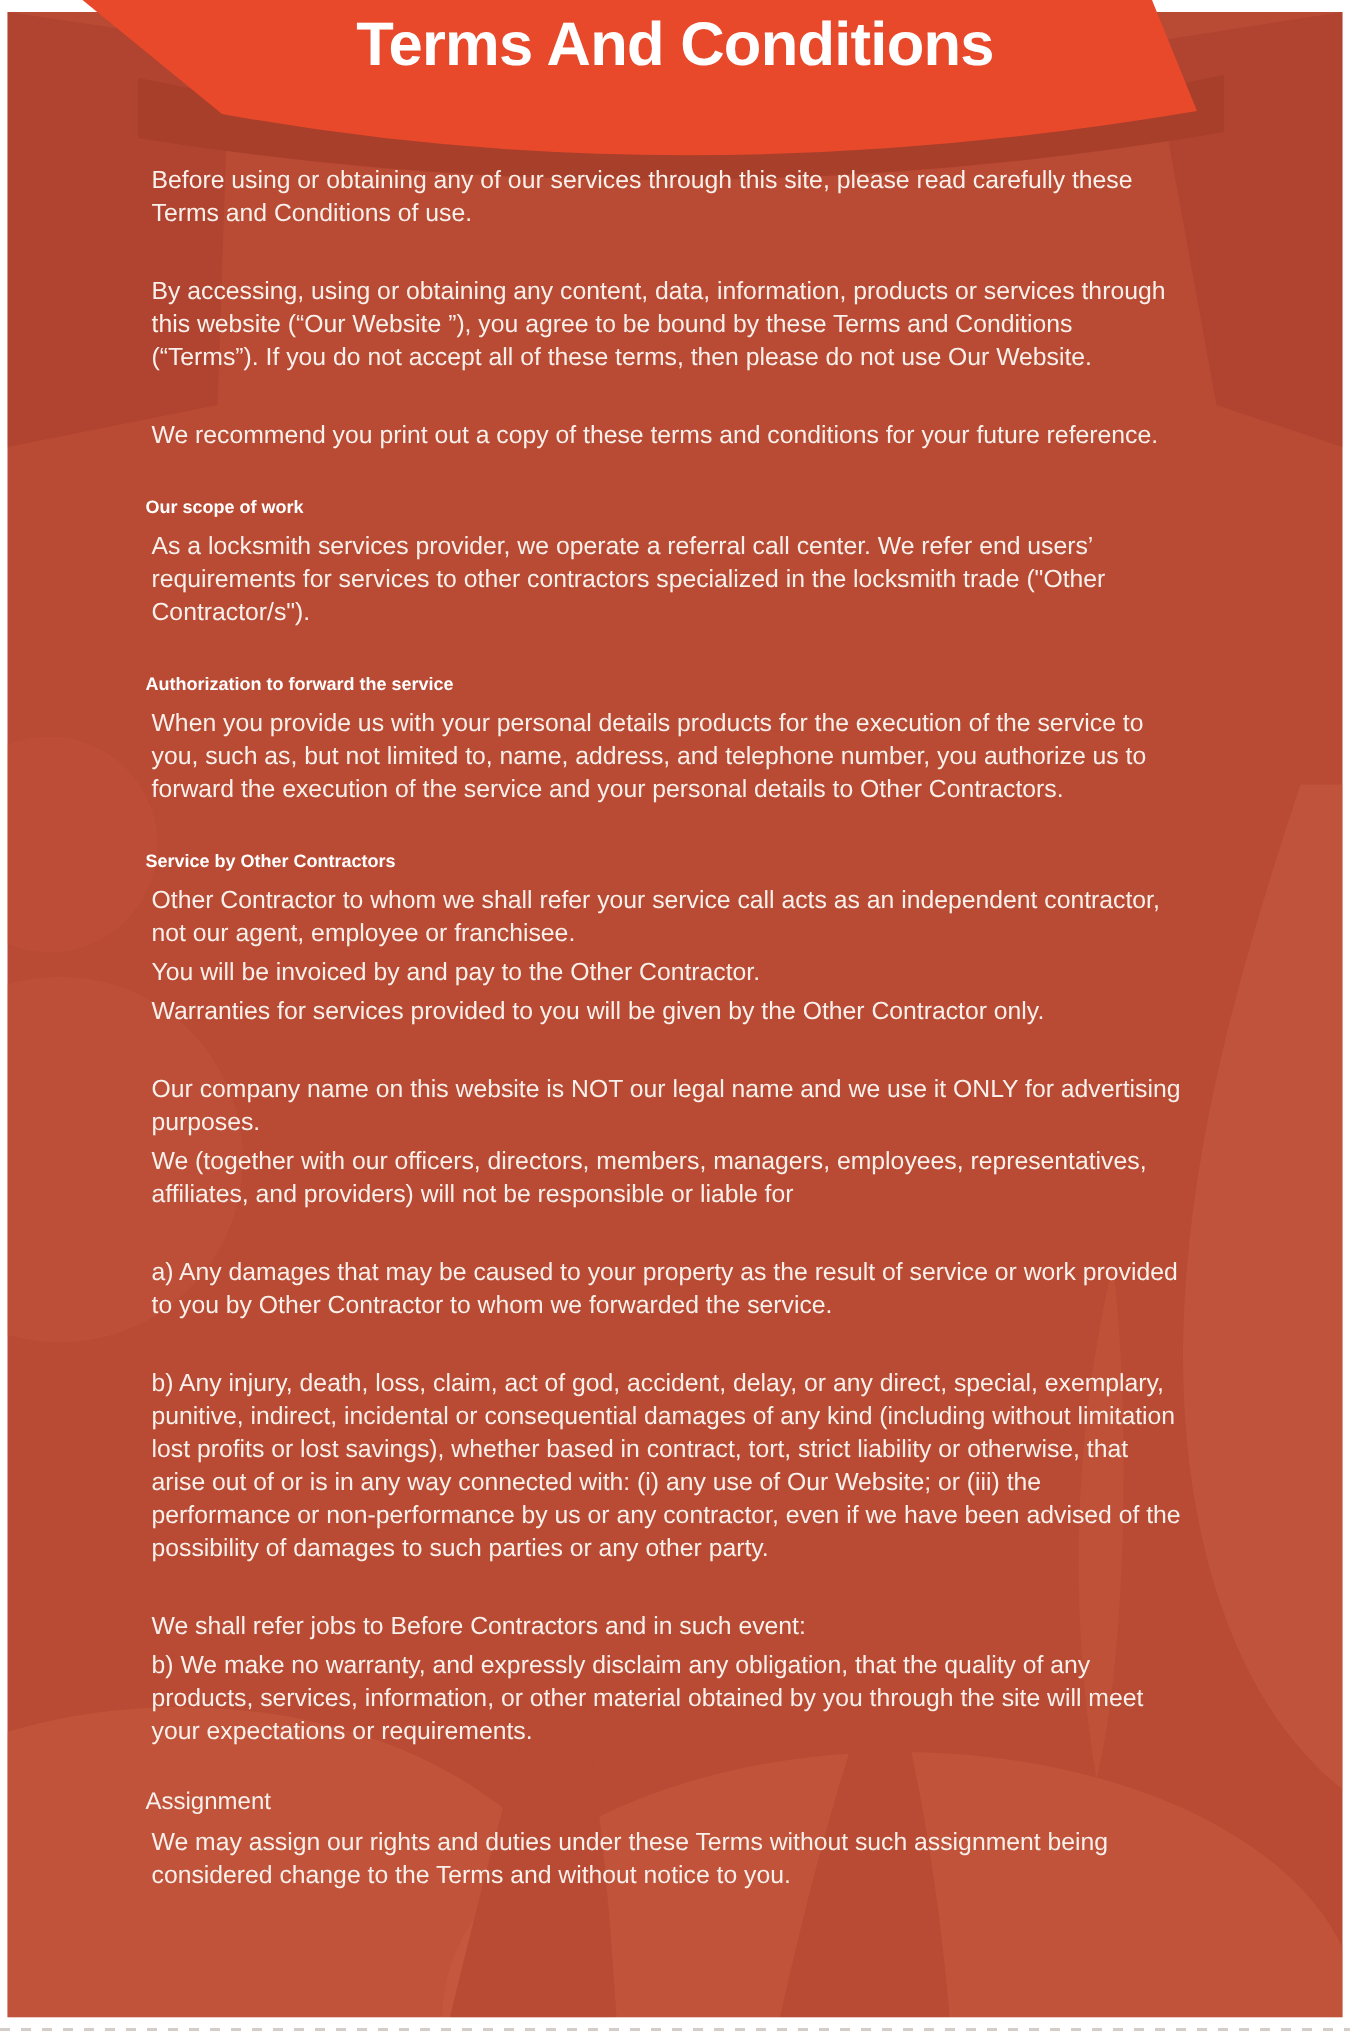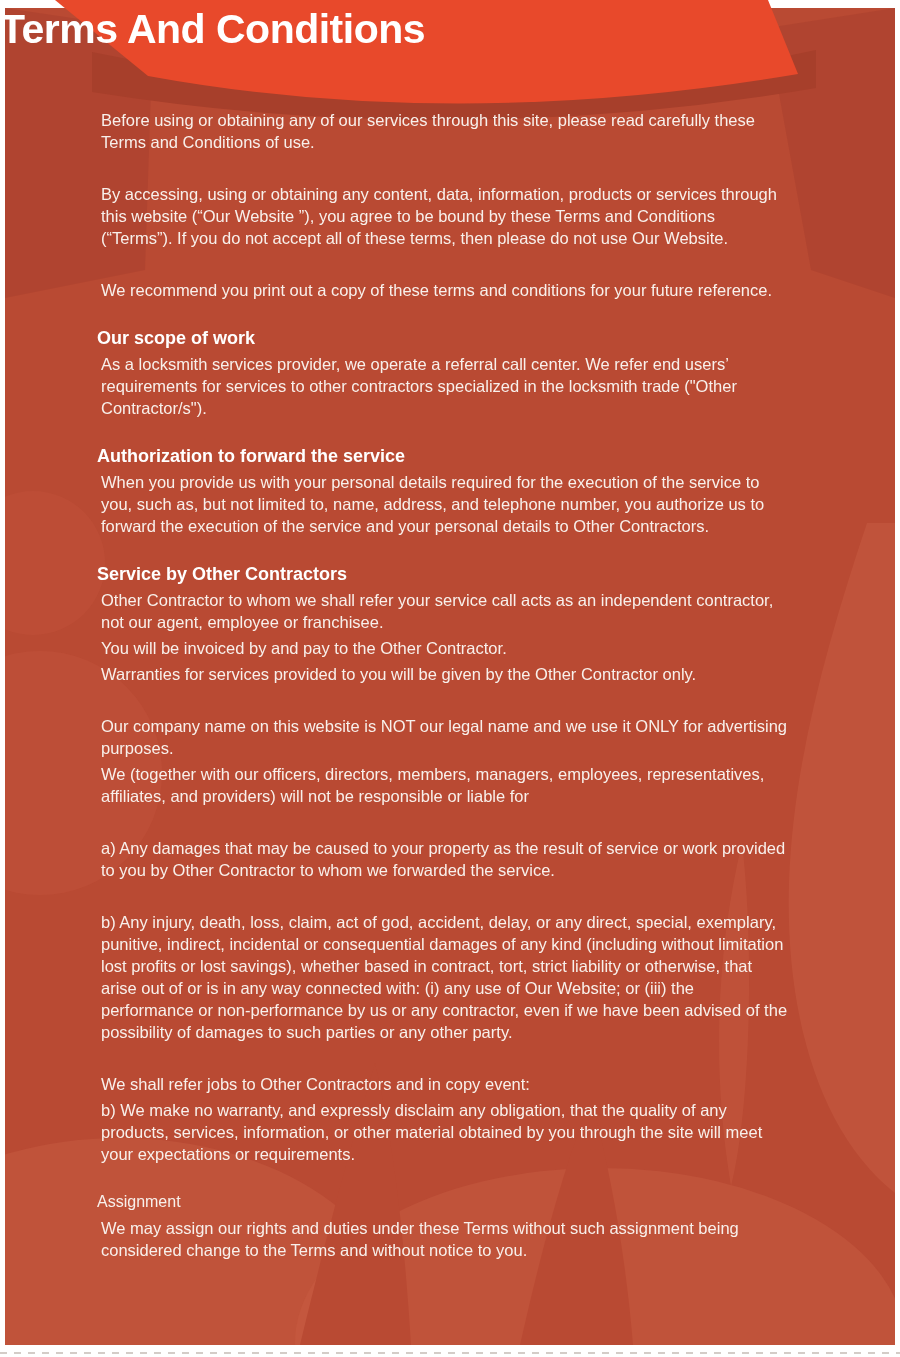--- a/index.html
+++ b/index.html
@@ -16,39 +16,40 @@
     left: 5px; right: 5px; top: 8px; bottom: 12px;
     background: #b94a33;
     overflow: hidden;
   }
   .bg-svg { position: absolute; left: 0; top: 0; width: 100%; height: 100%; display: block; }
 
   
   .ribbon-svg { position: absolute; left: 0; top: 0; width: 900px; height: 160px; pointer-events: none; }
   .title {
     position: absolute; left: 0; top: 6px; width: 900px;
+    text-align: center;
     color: #ffffff;
     font-size: 41px;
     font-weight: 700;
     letter-spacing: -0.5px;
     margin: 0;
   }
 
   .content {
     position: absolute;
     left: 97px; top: 105px;
     width: 697px;
     color: #f8f0eb;
     font-size: 16.5px;
     line-height: 22px;
   }
   .content .para { margin: 4px; }
   .content .heading {
     margin: 0;
-    font-size: 18px;
+    font-size: 12px;
     line-height: 22px;
     font-weight: 700;
     color: #ffffff;
   }
   .content .heading.regular {
     font-weight: 400;
     font-size: 16px;
     color: #f8f0eb;
   }
   .content .gap { height: 22px; }
@@ -102,35 +103,35 @@
       <p class="para">Before using or obtaining any of our services through this site, please read carefully these Terms and Conditions of use.</p>
       <div class="gap"></div>
       <p class="para">By accessing, using or obtaining any content, data, information, products or services through this website (“Our Website ”), you agree to be bound by these Terms and Conditions (“Terms”). If you do not accept all of these terms, then please do not use Our Website.</p>
       <div class="gap"></div>
       <p class="para">We recommend you print out a copy of these terms and conditions for your future reference.</p>
       <div class="gap"></div>
       <h2 class="heading">Our scope of work</h2>
       <p class="para">As a locksmith services provider, we operate a referral call center. We refer end users’ requirements for services to other contractors specialized in the locksmith trade ("Other Contractor/s").</p>
       <div class="gap"></div>
       <h2 class="heading">Authorization to forward the service</h2>
-      <p class="para">When you provide us with your personal details required for the execution of the service to you, such as, but not limited to, name, address, and telephone number, you authorize us to forward the execution of the service and your personal details to Other Contractors.</p>
+      <p class="para">When you provide us with your personal details products for the execution of the service to you, such as, but not limited to, name, address, and telephone number, you authorize us to forward the execution of the service and your personal details to Other Contractors.</p>
       <div class="gap"></div>
       <h2 class="heading">Service by Other Contractors</h2>
       <p class="para">Other Contractor to whom we shall refer your service call acts as an independent contractor, not our agent, employee or franchisee.</p>
       <p class="para">You will be invoiced by and pay to the Other Contractor.</p>
       <p class="para">Warranties for services provided to you will be given by the Other Contractor only.</p>
       <div class="gap"></div>
       <p class="para">Our company name on this website is NOT our legal name and we use it ONLY for advertising purposes.</p>
       <p class="para">We (together with our officers, directors, members, managers, employees, representatives, affiliates, and providers) will not be responsible or liable for</p>
       <div class="gap"></div>
       <p class="para">a) Any damages that may be caused to your property as the result of service or work provided to you by Other Contractor to whom we forwarded the service.</p>
       <div class="gap"></div>
       <p class="para">b) Any injury, death, loss, claim, act of god, accident, delay, or any direct, special, exemplary, punitive, indirect, incidental or consequential damages of any kind (including without limitation lost profits or lost savings), whether based in contract, tort, strict liability or otherwise, that arise out of or is in any way connected with: (i) any use of Our Website; or (iii) the performance or non-performance by us or any contractor, even if we have been advised of the possibility of damages to such parties or any other party.</p>
       <div class="gap"></div>
-      <p class="para">We shall refer jobs to Other Contractors and in copy event:</p>
+      <p class="para">We shall refer jobs to Before Contractors and in such event:</p>
       <p class="para">b) We make no warranty, and expressly disclaim any obligation, that the quality of any products, services, information, or other material obtained by you through the site will meet your expectations or requirements.</p>
       <div class="gap"></div>
       <h2 class="heading regular">Assignment</h2>
       <p class="para">We may assign our rights and duties under these Terms without such assignment being considered change to the Terms and without notice to you.</p>
     </div>
 </div>
 
 <div class="bottom-strip">
   <div class="dashes"></div>
 </div>

